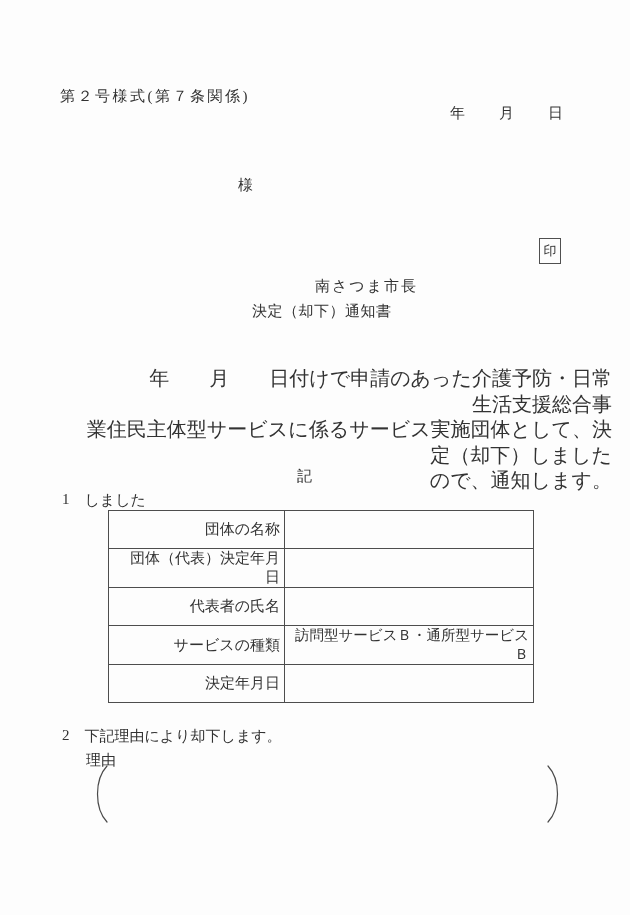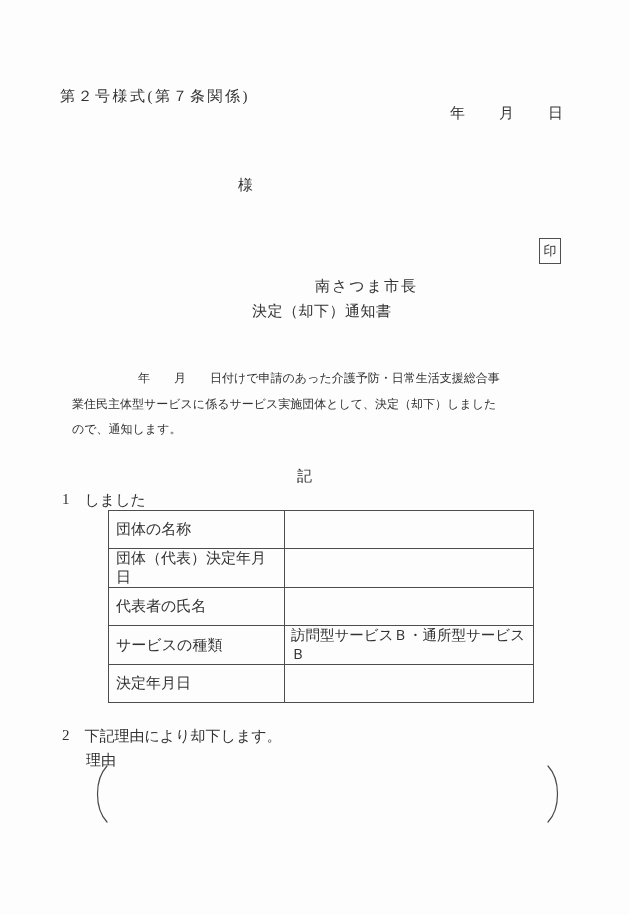--- a/index.html
+++ b/index.html
@@ -5,20 +5,21 @@
   html,body { margin:0; padding:0; background:#e9e9e9; }
   .page {
     position:relative;
     width:630px; height:915px;
     margin:0 auto;
     background:#fdfdfd;
     font-family:"Liberation Serif","DejaVu Serif",serif;
     color:#323232;
     font-size:15px;
     overflow:hidden;
+    text-align:right;
   }
   .abs { position:absolute; }
 
   .form-number { left:60px; top:87px; letter-spacing:2.5px; }
 
   .date-line { left:450px; top:104px; width:113px; display:flex; justify-content:space-between; }
 
   .addressee { left:238px; top:176px; }
 
   .issuer { left:315px; top:250px; letter-spacing:2px;margin-top:27px; }
@@ -30,21 +31,21 @@
     font-size:13px;
   }
 
   .doc-title { left:252px; top:302px; letter-spacing:0.5px; }
 
   .body-text {
     left:72px; top:366px; right:18px;
     line-height:25.5px;
     text-indent:66px;
     white-space:pre-line;
-    font-size:12px;
+    font-size:20px;
   }
 
   .record-marker { left:297px; top:467px; }
 
   .section-heading { display:flex; }
   .section-1 { left:62px; top:491px; }
   .section-2 { left:62px; top:727px; }
   .section-heading .sec-text { margin-left:15px; }
 
   .decision-table {

